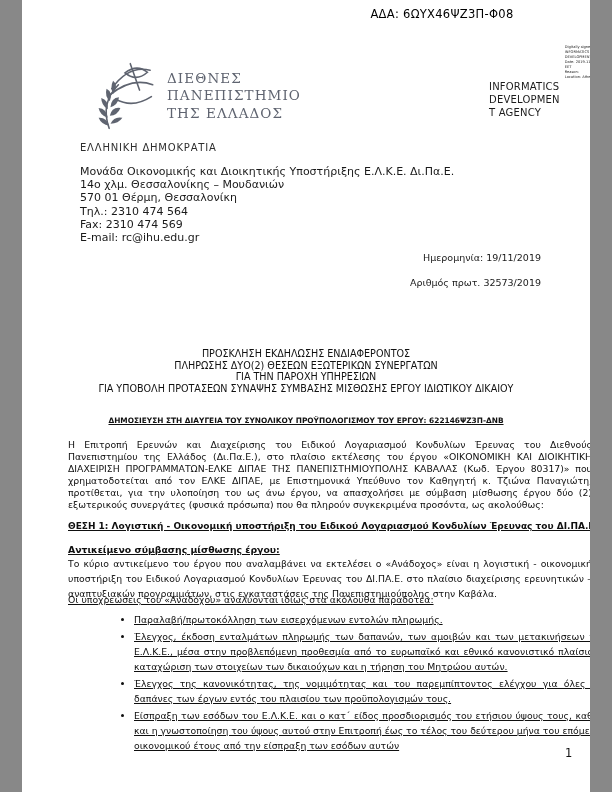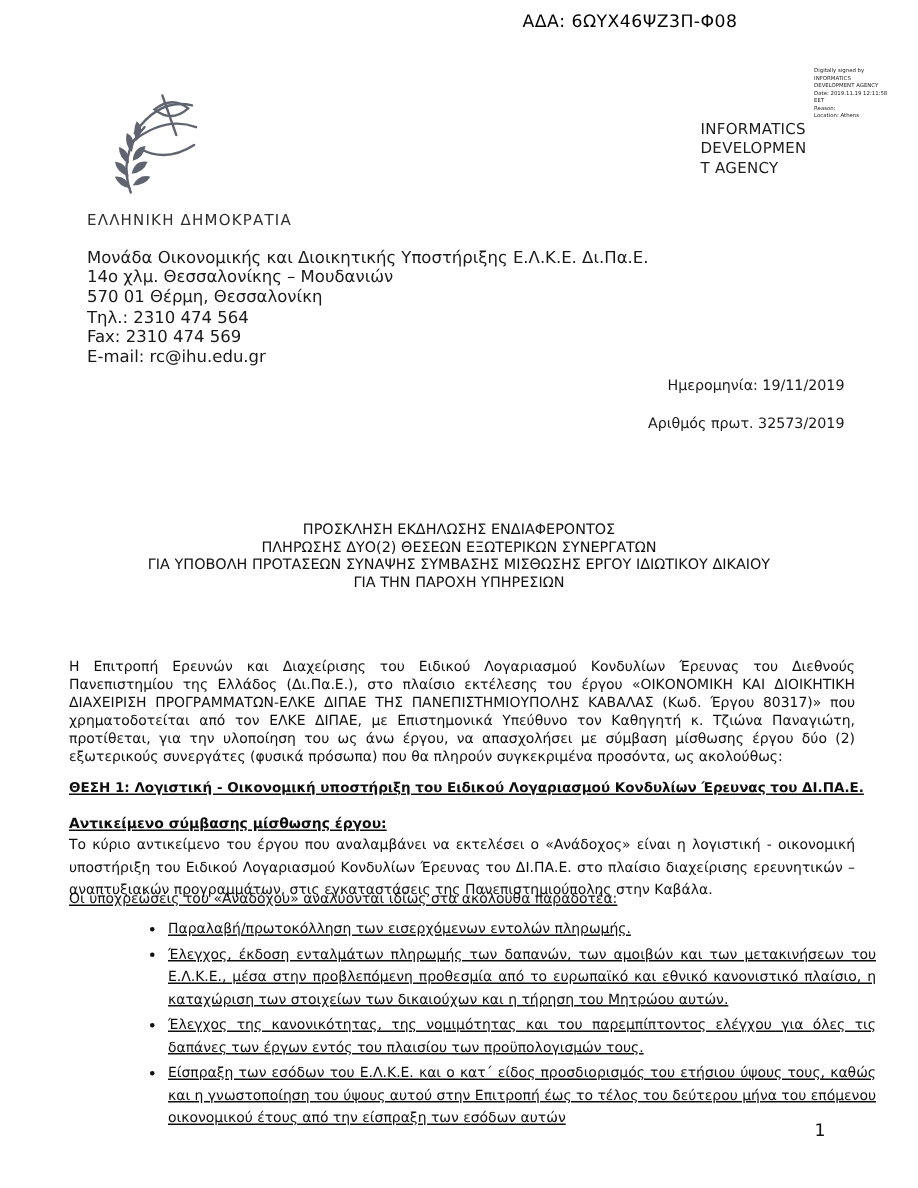--- a/index.html
+++ b/index.html
@@ -1,17 +1,17 @@
 <!DOCTYPE html>
 <html><head>
 <meta charset="utf-8">
 <style>
   html,body{margin:0;padding:0;background:#888;}
   .page{
-    position:relative;width:612px;height:792px;margin:0 auto;background:#ffffff;
+    position:relative;width:568px;height:792px;margin:0 auto;background:#ffffff;
     font-family:"DejaVu Sans","Liberation Sans",sans-serif;color:#111;overflow:hidden;
   }
   .preline{white-space:pre-line;}
   .ada{position:absolute;top:7px;left:300px;width:240px;text-align:center;
        font-size:11.5px;letter-spacing:.3px;color:#000;}
   .stamp{position:absolute;top:44px;left:467px;display:flex;gap:5px;}
   .stamp-agency{font-size:10px;line-height:13px;color:#1c1c1c;letter-spacing:.2px;margin-top:36px;}
   .stamp-details{font-size:3.6px;line-height:5px;color:#222;width:52px;padding-top:1px;}
   .logo{position:absolute;top:58px;left:70px;display:flex;align-items:center;gap:9px;}
   .logo-text{font-family:"DejaVu Serif","Liberation Serif",serif;font-size:13.5px;
@@ -73,43 +73,47 @@
         <path d="M26 100 q -12 -2 -16 -12 q 12 -1 16 12 z"></path>
         <path d="M24 88 q -12 -4 -14 -15 q 12 1 14 15 z"></path>
         <path d="M24 75 q -10 -6 -10 -17 q 11 3 10 17 z"></path>
         <path d="M27 63 q -8 -8 -5 -19 q 10 5 5 19 z"></path>
         <path d="M32 52 q -5 -10 0 -20 q 9 7 0 20 z"></path>
         <path d="M28 97 q 12 0 18 -9 q -12 -3 -18 9 z"></path>
         <path d="M27 85 q 12 -1 16 -12 q -13 -2 -16 12 z"></path>
         <path d="M28 72 q 11 -3 13 -15 q -12 1 -13 15 z"></path>
       </g>
     </svg>
+    <div class="logo-text preline">ΔΙΕΘΝΕΣ
+ΠΑΝΕΠΙΣΤΗΜΙΟ
+ΤΗΣ ΕΛΛΑΔΟΣ</div>
   </div>
 
   <div class="republic">ΕΛΛΗΝΙΚΗ ΔΗΜΟΚΡΑΤΙΑ</div>
 
   <div class="address">
     <div>Μονάδα Οικονομικής και Διοικητικής Υποστήριξης Ε.Λ.Κ.Ε. Δι.Πα.Ε.</div>
     <div>14ο χλμ. Θεσσαλονίκης – Μουδανιών</div>
     <div>570 01 Θέρμη, Θεσσαλονίκη</div>
     <div>Τηλ.: 2310 474 564</div>
     <div>Fax: 2310 474 569</div>
     <div>E-mail: rc@ihu.edu.gr</div>
   </div>
 
   <div class="date-line">Ημερομηνία: 19/11/2019</div>
   <div class="protocol-line">Αριθμός πρωτ. 32573/2019</div>
 
   <div class="title">
     <div>ΠΡΟΣΚΛΗΣΗ ΕΚΔΗΛΩΣΗΣ ΕΝΔΙΑΦΕΡΟΝΤΟΣ</div>
     <div>ΠΛΗΡΩΣΗΣ ΔΥΟ(2) ΘΕΣΕΩΝ ΕΞΩΤΕΡΙΚΩΝ ΣΥΝΕΡΓΑΤΩΝ</div>
+    <div>ΓΙΑ ΤΗΝ ΠΑΡΟΧΗ ΥΠΗΡΕΣΙΩΝ</div>
     <div>ΓΙΑ ΥΠΟΒΟΛΗ ΠΡΟΤΑΣΕΩΝ ΣΥΝΑΨΗΣ ΣΥΜΒΑΣΗΣ ΜΙΣΘΩΣΗΣ ΕΡΓΟΥ ΙΔΙΩΤΙΚΟΥ ΔΙΚΑΙΟΥ</div>
-    <div>ΓΙΑ ΤΗΝ ΠΑΡΟΧΗ ΥΠΗΡΕΣΙΩΝ</div>
   </div>
 
+  <div class="pubnote">ΔΗΜΟΣΙΕΥΣΗ ΣΤΗ ΔΙΑΥΓΕΙΑ ΤΟΥ ΣΥΝΟΛΙΚΟΥ ΠΡΟΫΠΟΛΟΓΙΣΜΟΥ ΤΟΥ ΕΡΓΟΥ: 622146ΨΖ3Π-ΔΝΒ</div>
 
   <div class="intro">Η Επιτροπή Ερευνών και Διαχείρισης του Ειδικού Λογαριασμού Κονδυλίων Έρευνας του Διεθνούς Πανεπιστημίου της Ελλάδος (Δι.Πα.Ε.), στο πλαίσιο εκτέλεσης του έργου «ΟΙΚΟΝΟΜΙΚΗ ΚΑΙ ΔΙΟΙΚΗΤΙΚΗ ΔΙΑΧΕΙΡΙΣΗ ΠΡΟΓΡΑΜΜΑΤΩΝ-ΕΛΚΕ ΔΙΠΑΕ ΤΗΣ ΠΑΝΕΠΙΣΤΗΜΙΟΥΠΟΛΗΣ ΚΑΒΑΛΑΣ (Κωδ. Έργου 80317)» που χρηματοδοτείται από τον ΕΛΚΕ ΔΙΠΑΕ, με Επιστημονικά Υπεύθυνο τον Καθηγητή κ. Τζιώνα Παναγιώτη, προτίθεται, για την υλοποίηση του ως άνω έργου, να απασχολήσει με σύμβαση μίσθωσης έργου δύο (2) εξωτερικούς συνεργάτες (φυσικά πρόσωπα) που θα πληρούν συγκεκριμένα προσόντα, ως ακολούθως:</div>
 
   <div class="pos-heading">ΘΕΣΗ 1: Λογιστική - Οικονομική υποστήριξη του Ειδικού Λογαριασμού Κονδυλίων Έρευνας του ΔΙ.ΠΑ.Ε.</div>
 
   <div class="subj-heading">Αντικείμενο σύμβασης μίσθωσης έργου:</div>
 
   <div class="subj-par">Το κύριο αντικείμενο του έργου που αναλαμβάνει να εκτελέσει ο «Ανάδοχος» είναι η λογιστική - οικονομική υποστήριξη του Ειδικού Λογαριασμού Κονδυλίων Έρευνας του ΔΙ.ΠΑ.Ε. στο πλαίσιο διαχείρισης ερευνητικών – αναπτυξιακών προγραμμάτων, στις εγκαταστάσεις της Πανεπιστημιούπολης στην Καβάλα.</div>
 
   <div class="oblig">Οι υποχρεώσεις του «Αναδόχου» αναλύονται ιδίως στα ακόλουθα παραδοτέα:</div>

